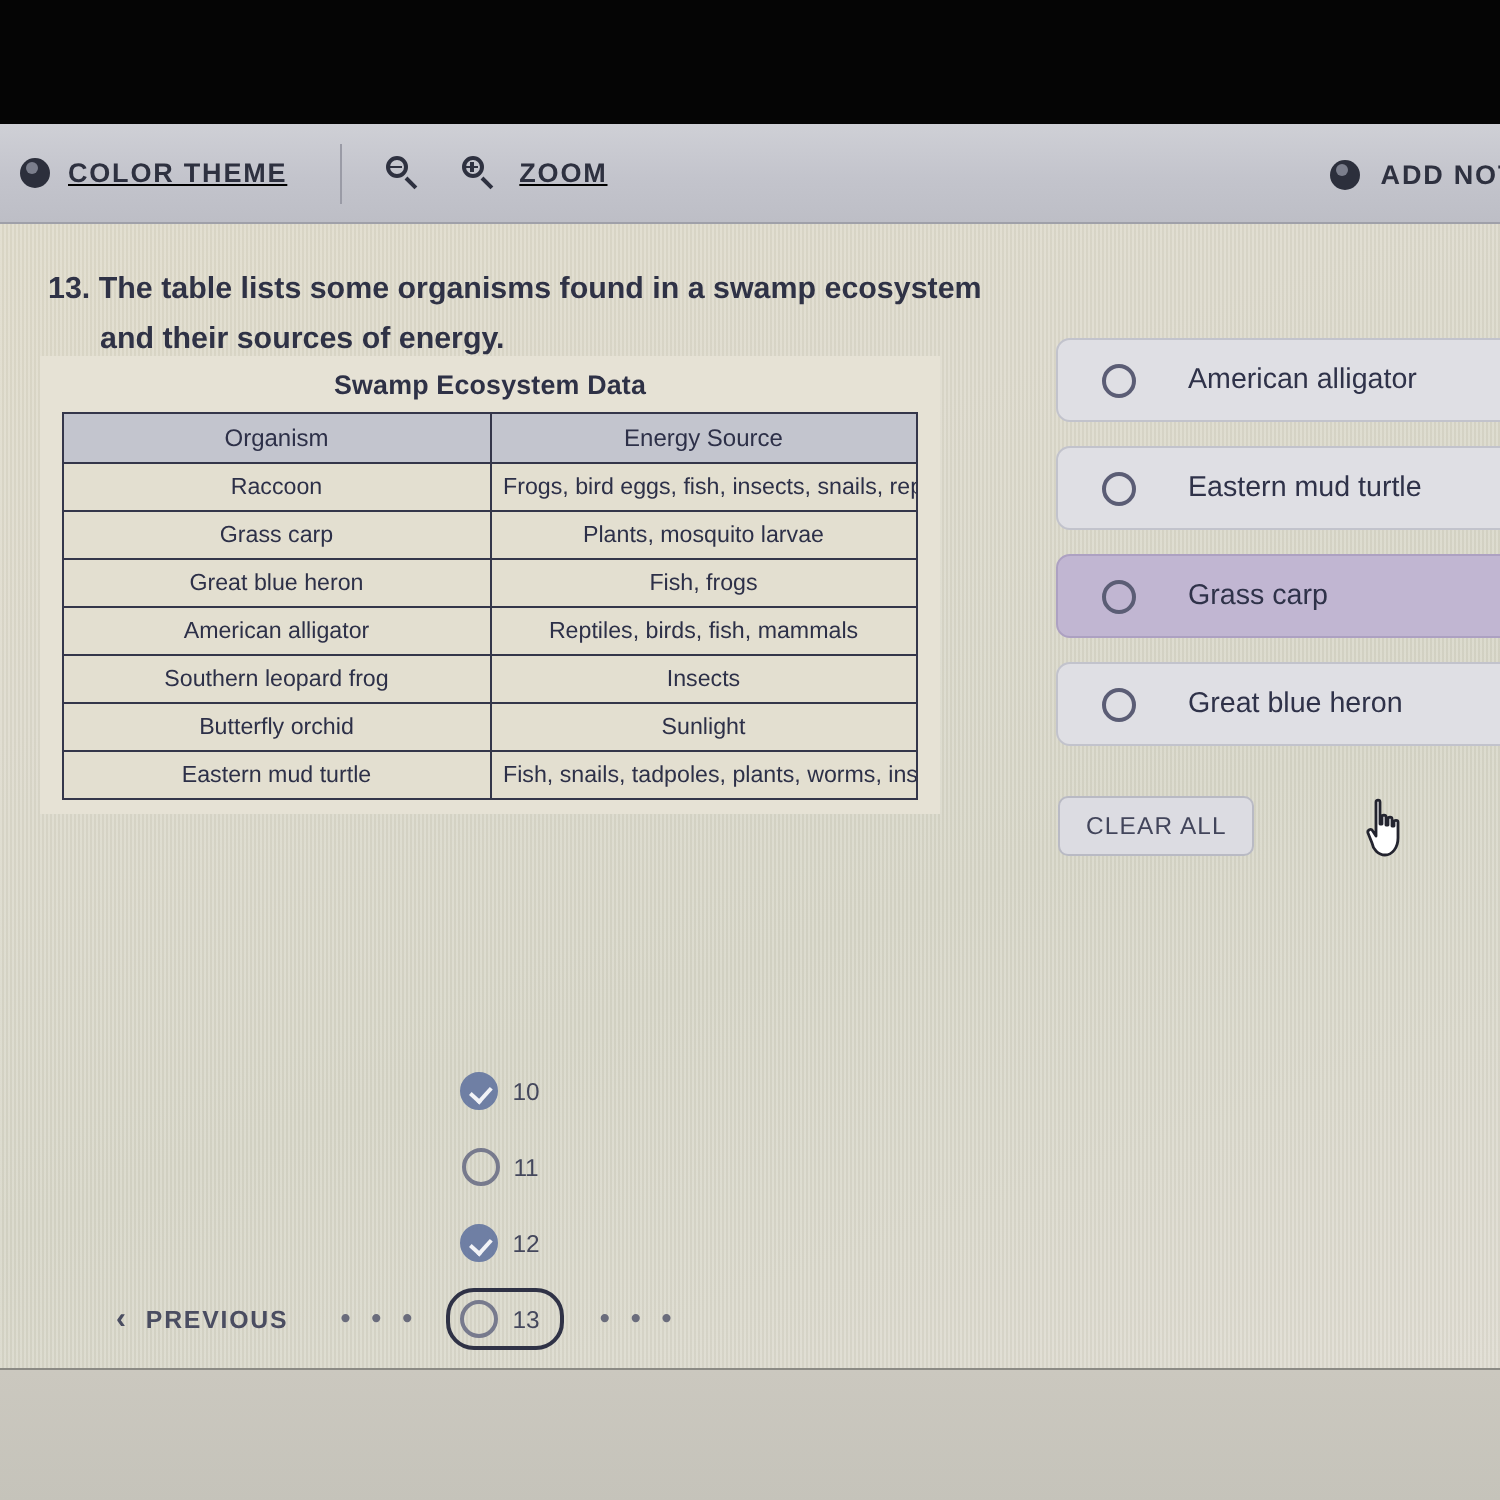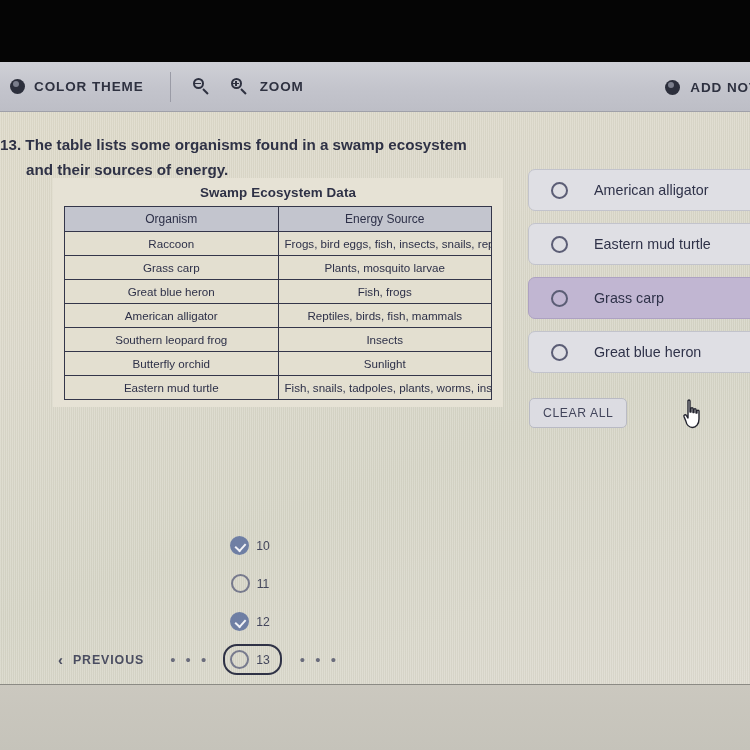--- a/index.html
+++ b/index.html
@@ -37,20 +37,21 @@
     border-bottom: 1px solid #9fa0a9;
     display: flex;
     align-items: center;
     box-sizing: border-box;
     padding-left: 10px;
   }
   .tb-group {
     display: flex;
     align-items: center;
     gap: 9px;
+    text-decoration: underline;
   }
   .tb-label {
     font-size: 13.5px;
     font-weight: bold;
     letter-spacing: 0.9px;
     color: #2e3140;
   }
   .tb-sep {
     width: 1px;
     height: 30px;
@@ -127,34 +128,34 @@
     left: 0; top: 684px;
     width: 750px; height: 66px;
     background: #c9c6bd;
     background-image: linear-gradient(180deg,#cbc8bf 0%, #c5c3ba 100%);
     border-top: 1px solid #8b8a84;
   }
 
   
   .stem {
     position: absolute;
-    left: 0; top: 20px;
+    left: 24px; top: 20px;
     width: 470px;
     font-size: 15.2px;
     font-weight: bold;
     color: #2f3246;
     line-height: 25px;
   }
   .stem .num { display: inline; }
   .stem .l2 { display: block; padding-left: 26px; }
 
   
   .table-block {
     position: absolute;
-    left: 53px; top: 66px;
+    left: 20px; top: 66px;
     width: 450px;
     background: #e6e2d5;
     padding: 5px 4px 7px 4px;
     box-sizing: border-box;
   }
   .table-title {
     text-align: center;
     font-size: 13.4px;
     font-weight: bold;
     color: #2e3146;

